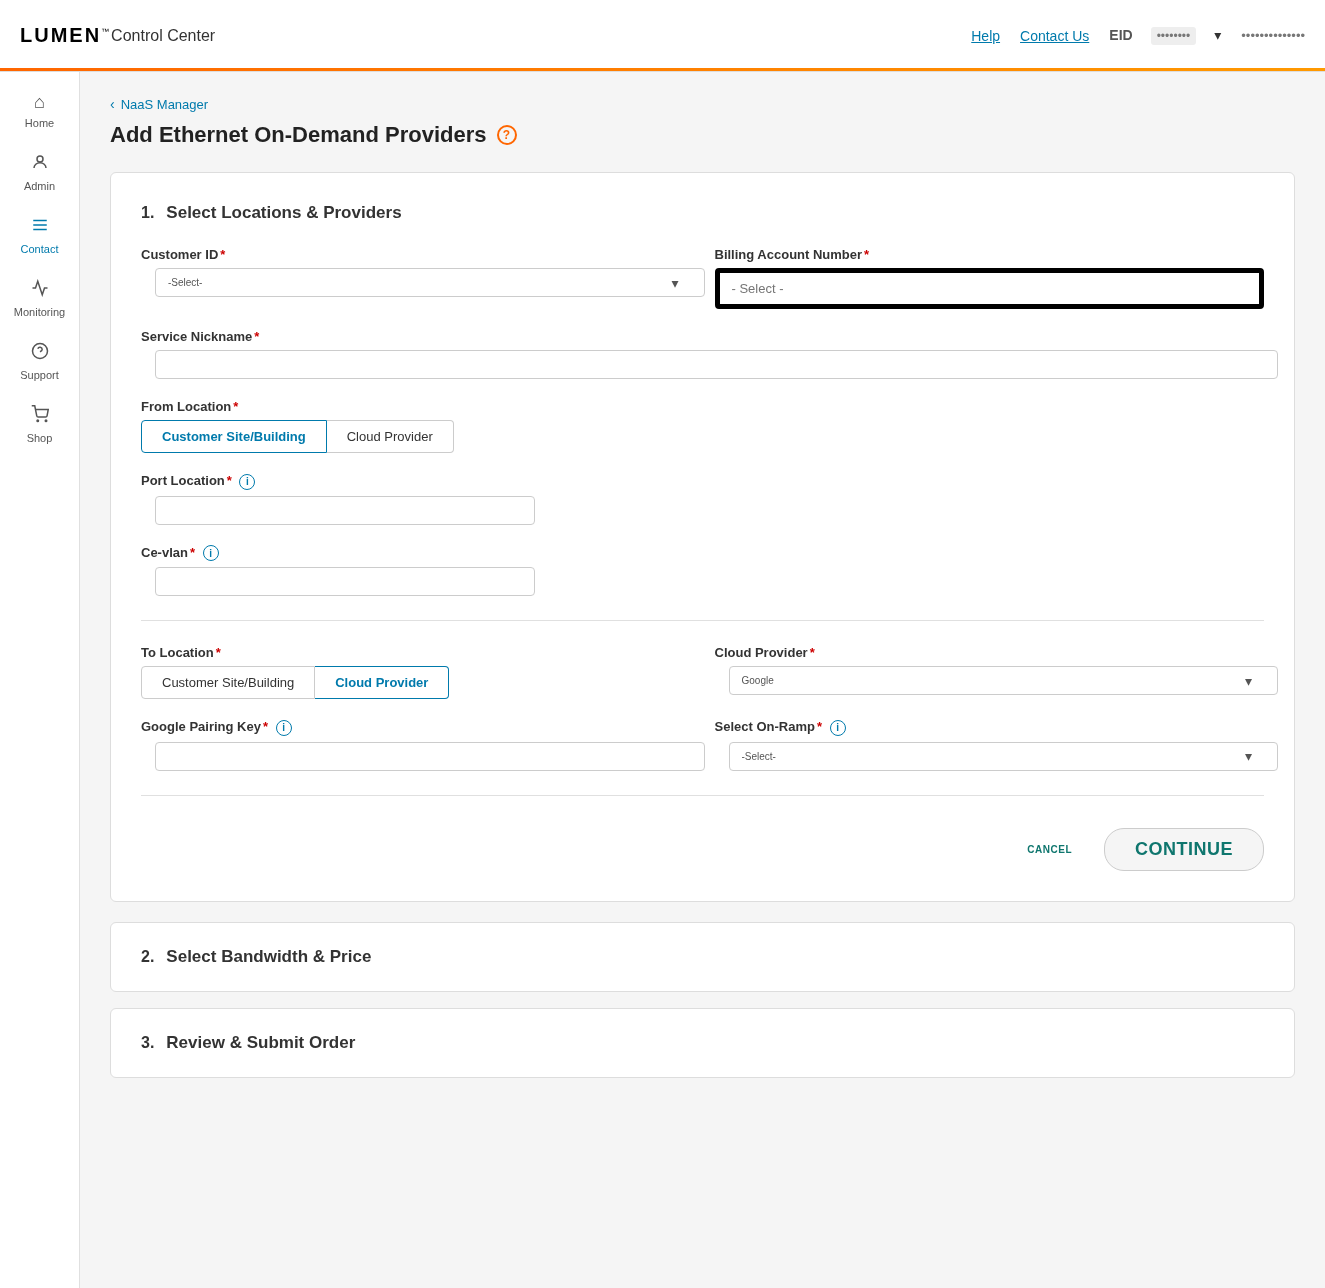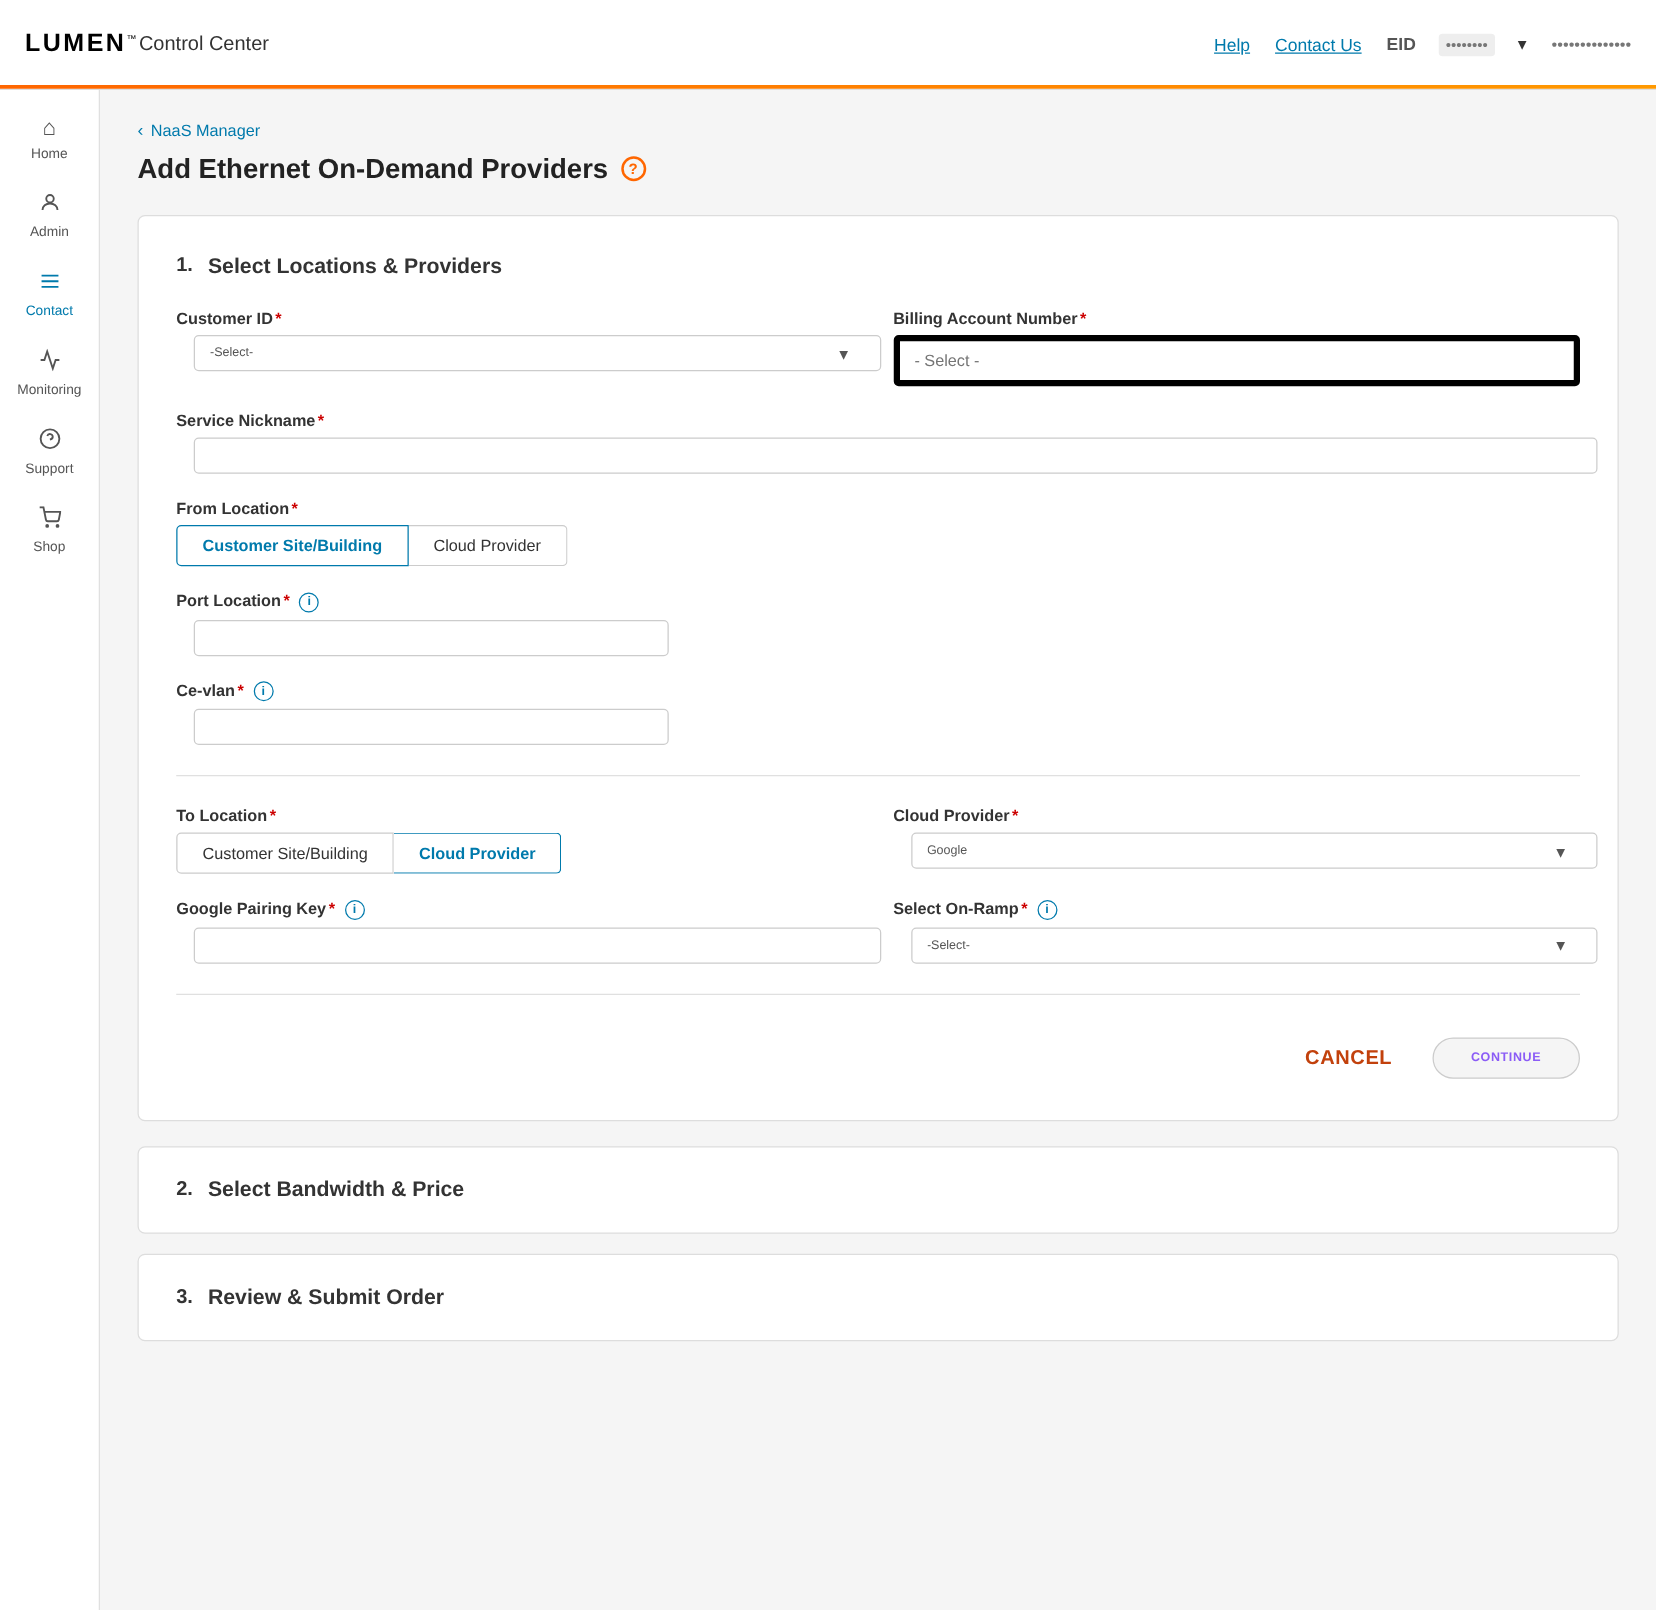--- a/index.html
+++ b/index.html
@@ -247,34 +247,34 @@
     .form-actions {
       display: flex;
       justify-content: flex-end;
       align-items: center;
       gap: 16px;
       padding-top: 8px;
     }
     .btn-cancel {
       background: none;
       border: none;
-      color: #c2410c;
-      font-size: 16px;
+      color: #0f766e;
+      font-size: 10px;
       font-weight: 700;
       cursor: pointer;
       letter-spacing: 0.5px;
       padding: 10px 16px;
       text-transform: uppercase;
     }
     .btn-continue {
       background: #f5f5f5;
       border: 1px solid #ccc;
       border-radius: 20px;
-      color: #8b5cf6;
-      font-size: 10px;
+      color: #0f766e;
+      font-size: 18px;
       font-weight: 600;
       cursor: pointer;
       padding: 10px 30px;
       letter-spacing: 0.5px;
       text-transform: uppercase;
     }
 
     
     .collapsed-step {
       background: #fff;

